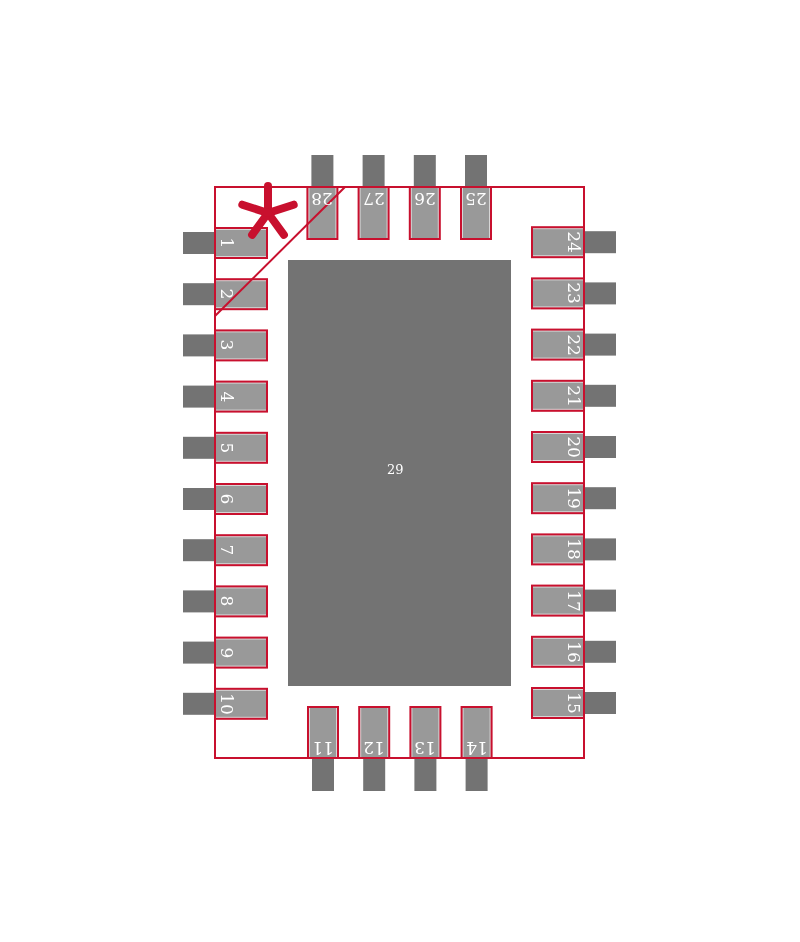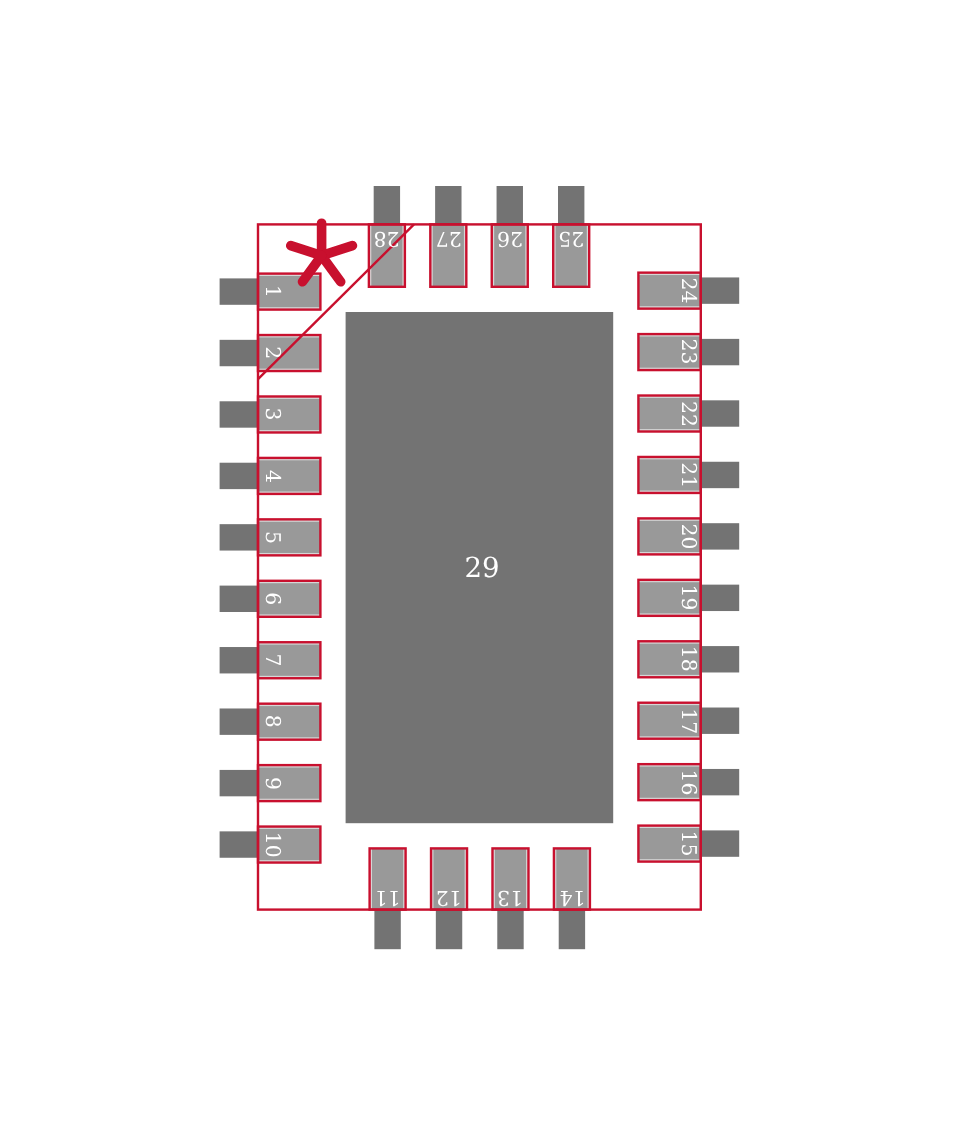--- a/index.html
+++ b/index.html
@@ -224,13 +224,13 @@
     <div class="lbl" style="left: 573px; top: 242.2px; transform: translate(-50%, -50%) rotate(90deg);">24</div>
     <div class="lbl" style="left: 323px; top: 747px; transform: translate(-50%, -50%) rotate(180deg);">11</div>
     <div class="lbl" style="left: 374.2px; top: 747px; transform: translate(-50%, -50%) rotate(180deg);">12</div>
     <div class="lbl" style="left: 425.4px; top: 747px; transform: translate(-50%, -50%) rotate(180deg);">13</div>
     <div class="lbl" style="left: 476.6px; top: 747px; transform: translate(-50%, -50%) rotate(180deg);">14</div>
     <div class="lbl" style="left: 476px; top: 198px; transform: translate(-50%, -50%) rotate(180deg);">25</div>
     <div class="lbl" style="left: 424.8px; top: 198px; transform: translate(-50%, -50%) rotate(180deg);">26</div>
     <div class="lbl" style="left: 373.6px; top: 198px; transform: translate(-50%, -50%) rotate(180deg);">27</div>
     <div class="lbl" style="left: 322.4px; top: 198px; transform: translate(-50%, -50%) rotate(180deg);">28</div>
   </div>
-<div class="lbl" style="left:387px;top:463px;font-size:23px;">29</div>
+<div class="lbl" style="left:387px;top:463px;font-size:13px;">29</div>
 
 </body></html>

